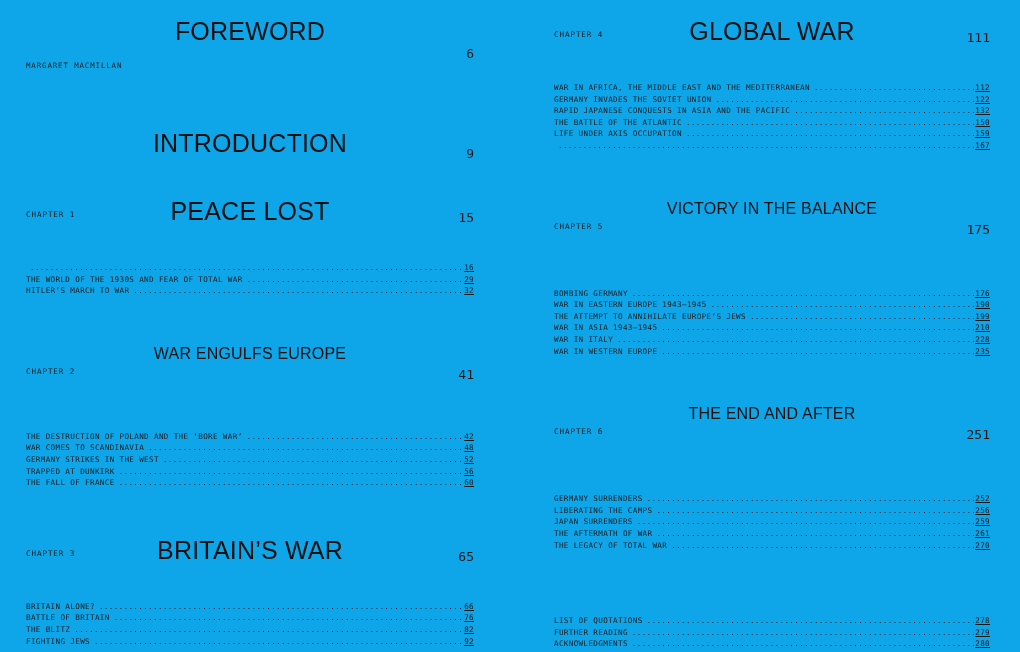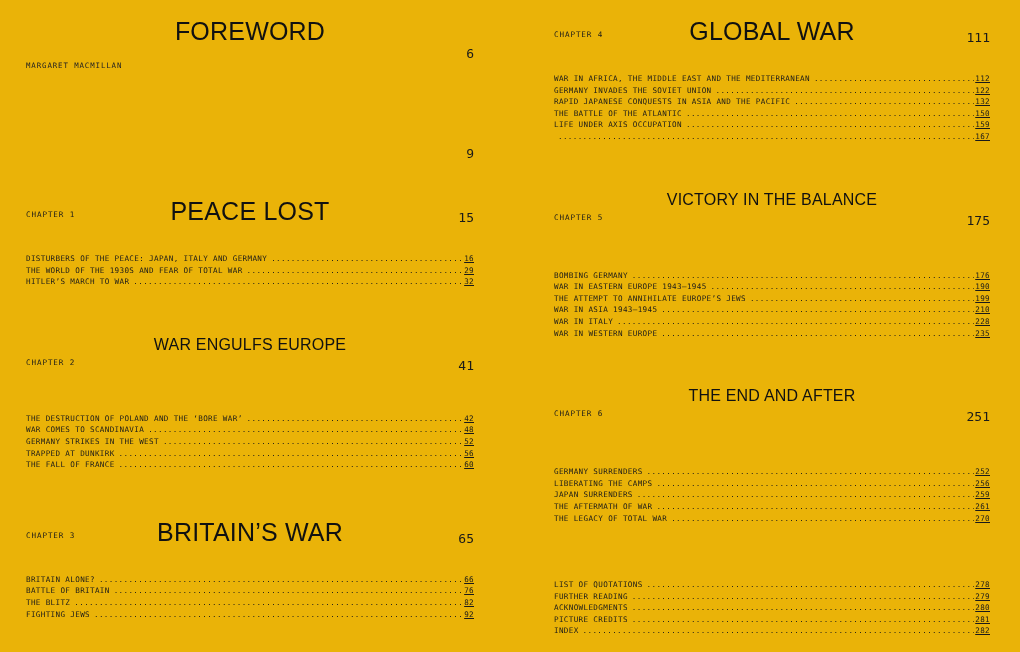--- a/index.html
+++ b/index.html
@@ -19,21 +19,21 @@
     width: 1020px;
     height: 652px;
     background: #fdfdfb;
     display: flex;
   }
   .page {
     position: relative;
     width: 510px;
     height: 652px;
     box-sizing: border-box;
-    background: #eab308;
+    background: #0ea5e9;
   }
   .page.left  { padding: 18px 36px 12px 26px; }
   .page.right { padding: 18px 30px 8px 44px; }
   .gutter {
     position: absolute;
     left: 510px;
     top: 0;
     width: 1px;
     height: 652px;
     background: #d8d8d4;
@@ -81,21 +81,21 @@
   .sec-sub {
     font-family: "DejaVu Sans Mono", monospace;
     font-size: 7.4px;
     letter-spacing: 0.9px;
     color: #222;
     margin-top: 9px;
   }
 
   
   .entries {
-    margin-top: 21px;
+    margin-top: 30px;
     font-family: "DejaVu Sans Mono", monospace;
     font-size: 7.6px;
     letter-spacing: 0.35px;
     color: #1a1a1a;
     line-height: 11.6px;
   }
   .entry {
     display: flex;
     align-items: baseline;
     white-space: nowrap;
@@ -128,35 +128,35 @@
         <div class="sec-page">6</div>
       </div>
       <div class="sec-sub">MARGARET MACMILLAN</div>
     </div>
 
     <div class="spacer-xl"></div>
 
     <div class="section">
       <div class="sec-head">
         <div class="chapter-label"></div>
+        <h2 class="sec-title">INTRODUCTION</h2>
         <div class="sec-page" style="top:16px">9</div>
       </div>
     </div>
 
     <div class="spacer-md"></div>
 
     <div class="section">
       <div class="sec-head">
         <div class="chapter-label" style="top:12px">CHAPTER 1</div>
         <h2 class="sec-title">PEACE LOST</h2>
         <div class="sec-page" style="top:12px">15</div>
       </div>
       <div class="entries">
         <div class="entry">
-          <span class="label">DISTURBERS OF THE PEACE: JAPAN, ITALY AND GERMANY</span>
           <span class="dots">....................................................................................................................................................................................</span>
           <span class="pg">16</span>
         </div>
         <div class="entry">
           <span class="label">THE WORLD OF THE 1930S AND FEAR OF TOTAL WAR</span>
           <span class="dots">....................................................................................................................................................................................</span>
           <span class="pg">29</span>
         </div>
         <div class="entry">
           <span class="label">HITLER’S MARCH TO WAR</span>

